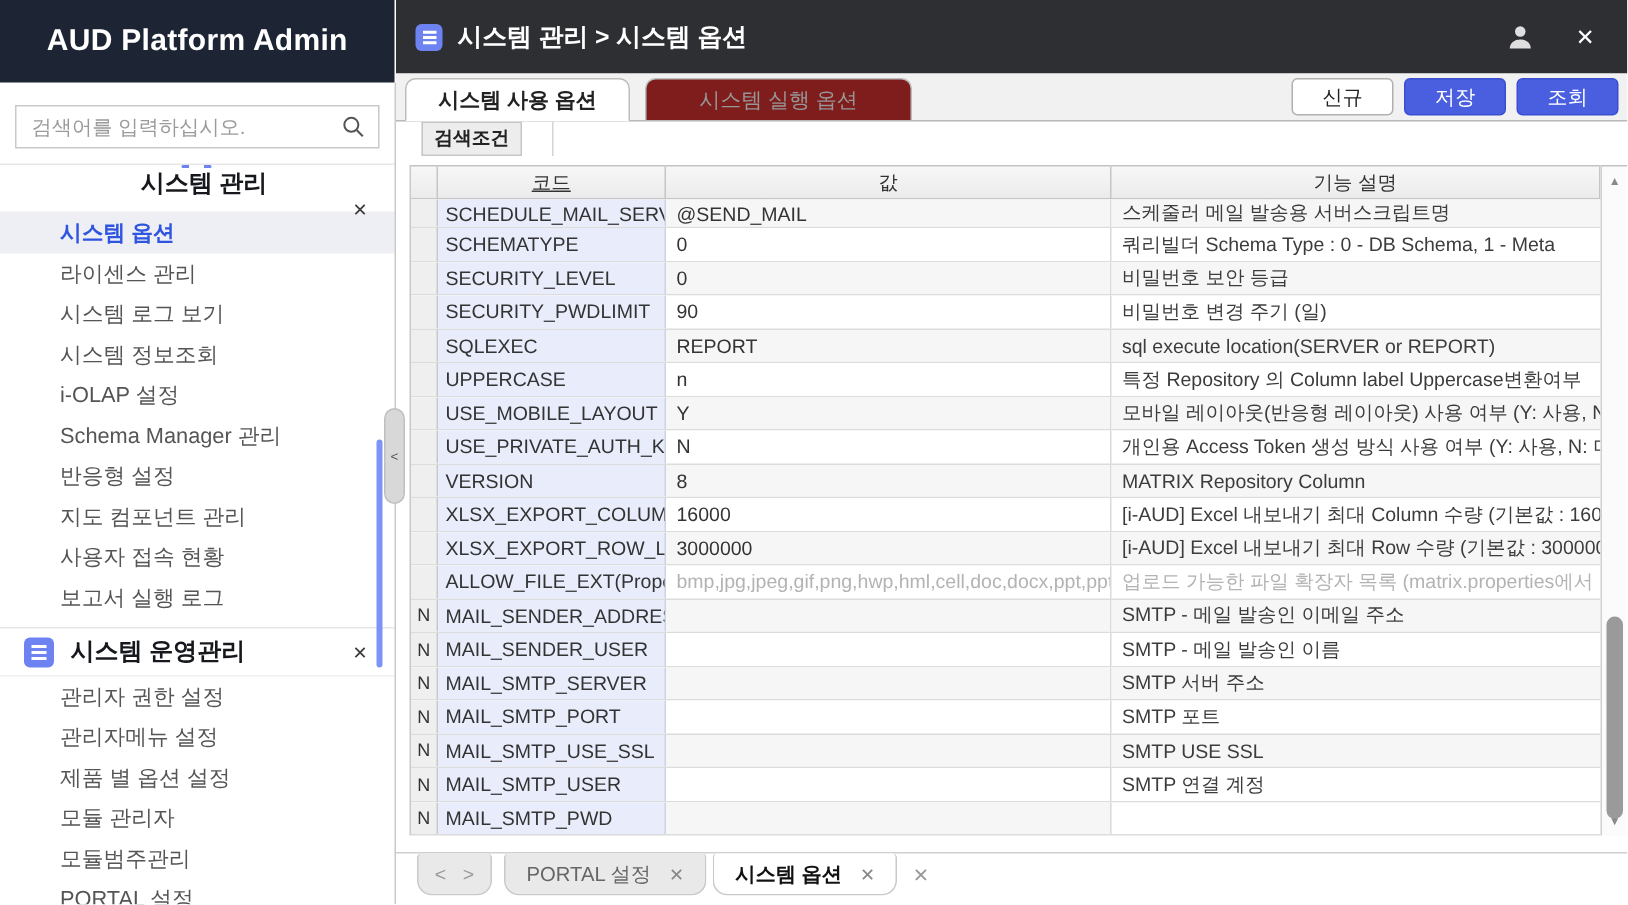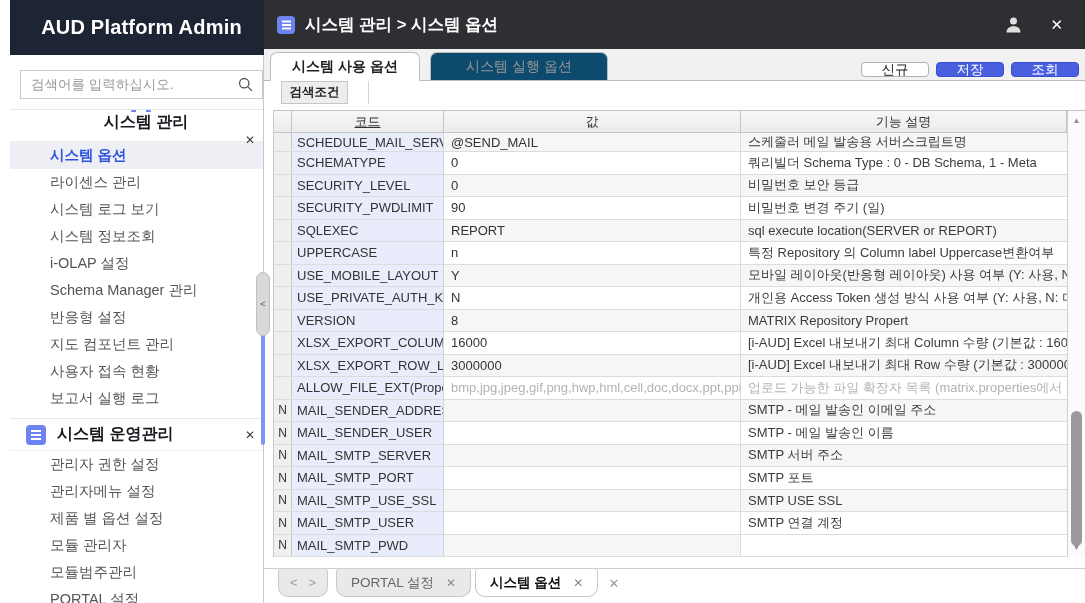--- a/index.html
+++ b/index.html
@@ -1,21 +1,21 @@
 <!DOCTYPE html>
 <html><head>
 <meta charset="utf-8">
 <style>
   * { margin:0; padding:0; box-sizing:border-box; }
   html,body { background:#fff; }
   body { font-family:"Liberation Sans","DejaVu Sans",sans-serif; }
   .app { position:relative; width:1085px; height:603px; background:#fff; overflow:hidden; border:0; }
 
   
-  .sidebar { position:absolute; left:10px; top:0; width:263px; height:603px; background:#fff; }
+  .sidebar { position:absolute; left:0; top:0; width:263px; height:603px; background:#fff; }
   .sb-border { position:absolute; left:263px; top:55px; width:1px; height:548px; background:#c9c9c9; z-index:4; }
   .sb-header { height:55px; background:#1d2433; color:#fff; font-size:20px; font-weight:bold;
                display:flex; align-items:center; justify-content:center; letter-spacing:0.2px; }
   .sb-search { position:relative; margin:15px 10px 10px 10px; }
   .sb-search input { width:100%; height:29px; border:1px solid #c9c9c9; background:#fff;
                      padding:0 32px 0 10px; font-size:13.5px; color:#333; outline:none;
                      font-family:inherit; }
   .sb-search input::placeholder { color:#9a9a9a; }
   .sb-search .mag { position:absolute; right:9px; top:6px; width:17px; height:17px; cursor:pointer; }
 
@@ -53,23 +53,23 @@
   .m-header .person { width:21px; height:21px; cursor:pointer; }
   .m-header .hclose { color:#fff; font-size:15px; cursor:pointer; }
 
   .toolbar { height:32px; background:#f1f1f2; border-bottom:1px solid #b9b9b9;
              display:flex; align-items:flex-end; padding:0 6px; position:relative;gap:7px; }
   .ttab { height:28px; display:flex; align-items:center; justify-content:center;
           border:1px solid #bdbdbd; border-bottom:none; border-radius:7px 7px 0 0;
           font-size:14px; cursor:pointer; }
   .ttab.active { background:#fff; color:#222; font-weight:bold; width:150px;
                  margin-bottom:-1px; height:29px; z-index:2; border-bottom:1px solid #fff; }
-  .ttab.inactive { background:#0c4a6e; color:#979797; width:178px; margin-left:3px; }
+  .ttab.inactive { background:#7f1d1d; color:#979797; width:178px; margin-left:3px; }
   .tbuttons { margin-left:auto; display:flex; gap:7px; margin-bottom:3px; }
-  .btn { width:68px; height:15px; border-radius:4px; font-size:13.5px;
+  .btn { width:68px; height:25px; border-radius:4px; font-size:13.5px;
          display:flex; align-items:center; justify-content:center; cursor:pointer; }
   .btn.secondary { background:#fff; border:1px solid #b0b0b0; color:#222; }
   .btn.primary { background:#4a5fe0; border:1px solid #3a4fd0; color:#fff; font-weight:normal; }
 
   .search-row { height:23px; display:flex; align-items:stretch; background:#fff; padding-left:17px; }
   .cond-label { width:67px; background:#ededee; border:1px solid #c6c6c6;
                 display:flex; align-items:center; justify-content:center;
                 font-size:12.5px; font-weight:bold; color:#222; }
   .cond-input { flex:1; margin-left:20px; border:none; border-left:1px solid #d4d4d4;
                 outline:none; font-size:13px; color:#333; padding:0 6px; font-family:inherit; }
@@ -355,21 +355,21 @@
             <div class="c-sel"></div>
             <div class="c-code">USE_PRIVATE_AUTH_KEY</div>
             <div class="c-val">N</div>
             <div class="c-desc">개인용 Access Token 생성 방식 사용 여부 (Y: 사용, N: 미...</div>
           </div>
 
           <div class="trow">
             <div class="c-sel"></div>
             <div class="c-code">VERSION</div>
             <div class="c-val">8</div>
-            <div class="c-desc">MATRIX Repository Propert</div>
+            <div class="c-desc">MATRIX Repository Column</div>
           </div>
 
           <div class="trow">
             <div class="c-sel"></div>
             <div class="c-code">XLSX_EXPORT_COLUMN...</div>
             <div class="c-val">16000</div>
             <div class="c-desc">[i-AUD] Excel 내보내기 최대 Column 수량 (기본값 : 1600...</div>
           </div>
 
           <div class="trow">

